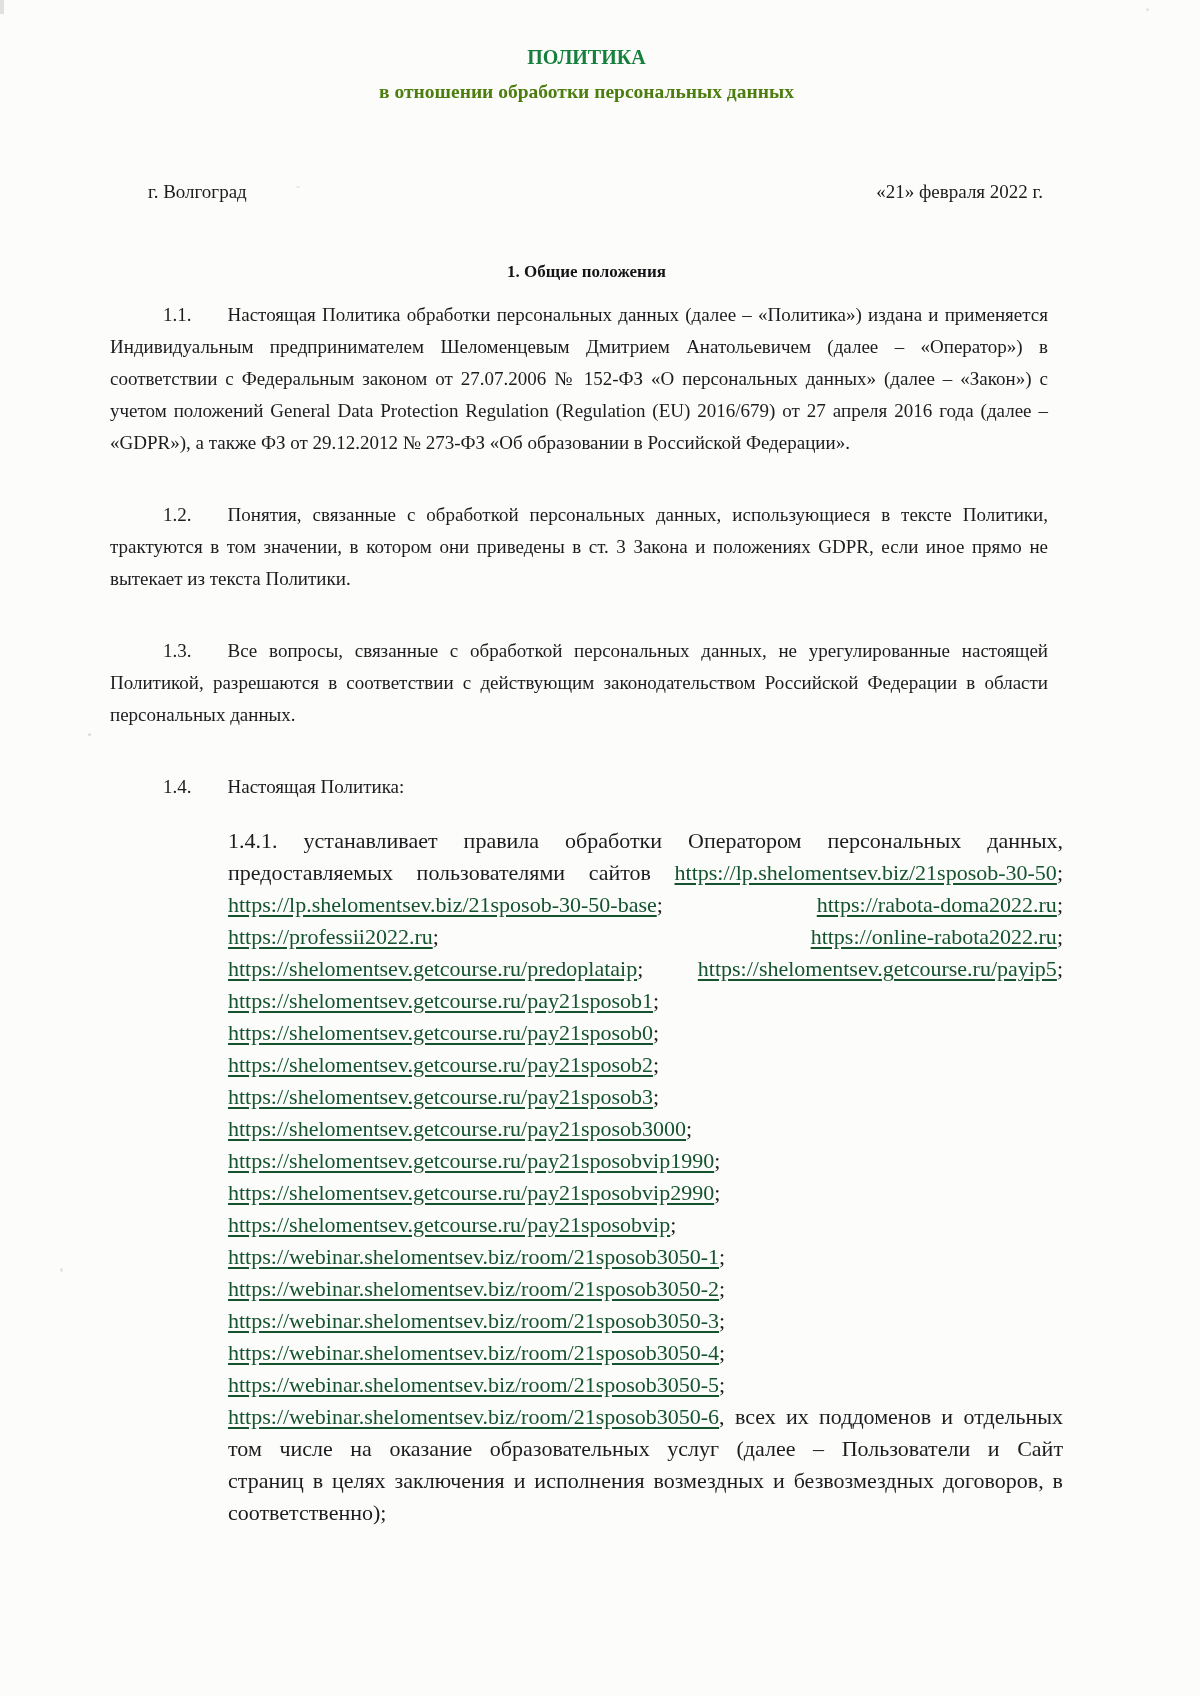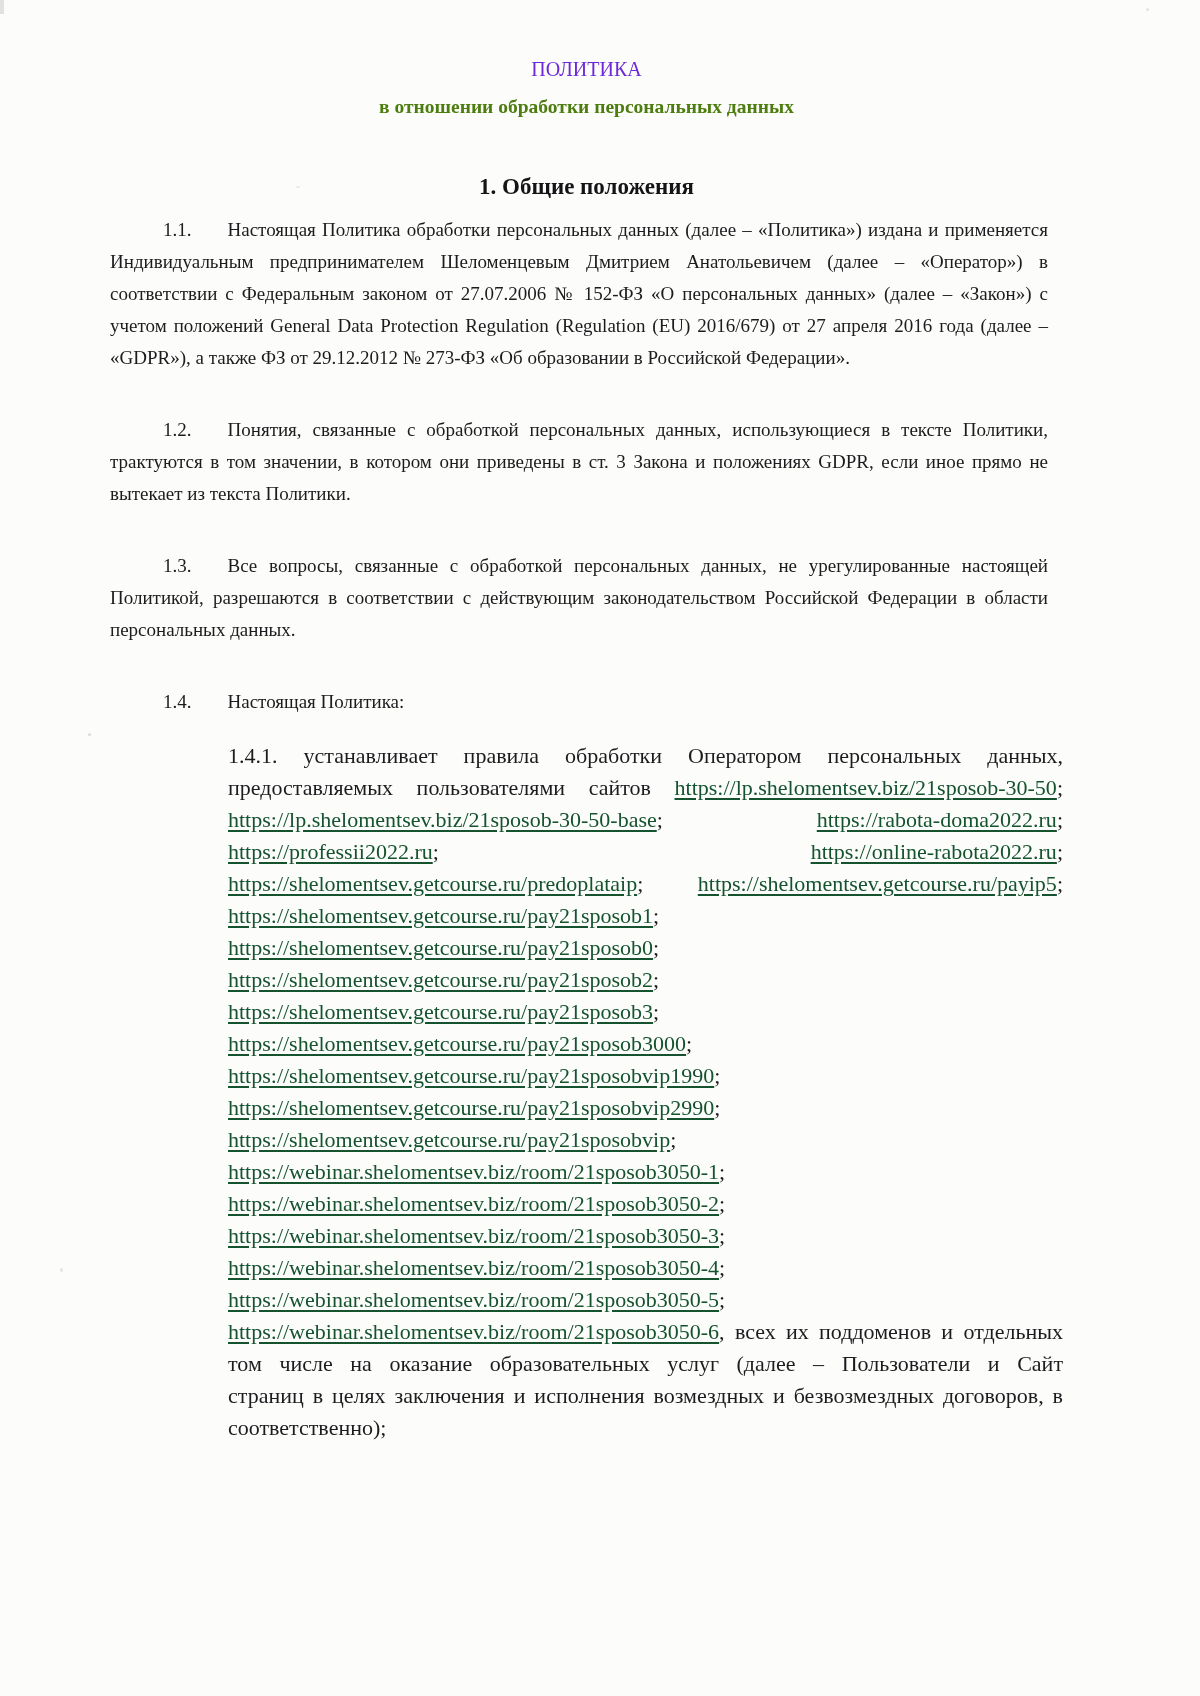--- a/index.html
+++ b/index.html
@@ -8,31 +8,31 @@
     width:1200px;height:1696px;
     margin:0 auto;
     background:#fcfcfb;
     box-sizing:border-box;
     padding:44px 137px 0 110px;
     font-family:"Liberation Serif","DejaVu Serif",serif;
     color:#1c1c1e;
     overflow:hidden;
   }
   .doc-title{
-    margin:12px;text-align:center;font-size:20px;line-height:26px;font-weight:normal;color:#6d28d9;
+    margin:0;text-align:center;font-size:20px;line-height:26px;font-weight:bold;color:#15803d;
   }
   .doc-subtitle{
     margin:9px 0 0 0;text-align:center;font-size:19.5px;line-height:26px;font-weight:bold;color:#4d7c0f;
   }
   .place-date{
     margin-top:74px;display:flex;justify-content:space-between;
     font-size:19px;line-height:26px;padding-left:38px;padding-right:20px;
   }
   .section-heading{
-    margin:54px 0 0 0;text-align:center;font-size:23px;line-height:26px;font-weight:bold;color:#141416;
+    margin:54px 0 0 0;text-align:center;font-size:17px;line-height:26px;font-weight:bold;color:#141416;
   }
   .para{
     margin:40px 15px 0 0;
     font-size:19px;line-height:32px;
     text-align:justify;
     text-indent:53px;
   }
   .para.first{margin-top:14px;}
   .para .pnum{margin-right:36px;}
   .sub-141{
@@ -62,20 +62,24 @@
 <div class="page">
   <div class="edge-shade"></div>
   <div class="speck s1"></div>
   <div class="speck s2"></div>
   <div class="speck s3"></div>
   <div class="speck s4"></div>
 
   <h1 class="doc-title">ПОЛИТИКА</h1>
   <h2 class="doc-subtitle">в отношении обработки персональных данных</h2>
 
+  <div class="place-date">
+    <span>г. Волгоград</span>
+    <span>«21» февраля 2022 г.</span>
+  </div>
 
   <h3 class="section-heading">1. Общие положения</h3>
 
   <p class="para first"><span class="pnum">1.1.</span><span>Настоящая Политика обработки персональных данных (далее – «Политика») издана и применяется Индивидуальным предпринимателем Шеломенцевым Дмитрием Анатольевичем (далее – «Оператор») в соответствии с Федеральным законом от 27.07.2006 № 152-ФЗ «О персональных данных» (далее – «Закон») с учетом положений General Data Protection Regulation (Regulation (EU) 2016/679) от 27 апреля 2016 года (далее – «GDPR»), а также ФЗ от 29.12.2012 № 273-ФЗ «Об образовании в Российской Федерации».</span></p>
 
   <p class="para"><span class="pnum">1.2.</span><span>Понятия, связанные с обработкой персональных данных, использующиеся в тексте Политики, трактуются в том значении, в котором они приведены в ст. 3 Закона и положениях GDPR, если иное прямо не вытекает из текста Политики.</span></p>
 
   <p class="para"><span class="pnum">1.3.</span><span>Все вопросы, связанные с обработкой персональных данных, не урегулированные настоящей Политикой, разрешаются в соответствии с действующим законодательством Российской Федерации в области персональных данных.</span></p>
 
   <p class="para"><span class="pnum">1.4.</span><span>Настоящая Политика:</span></p>

